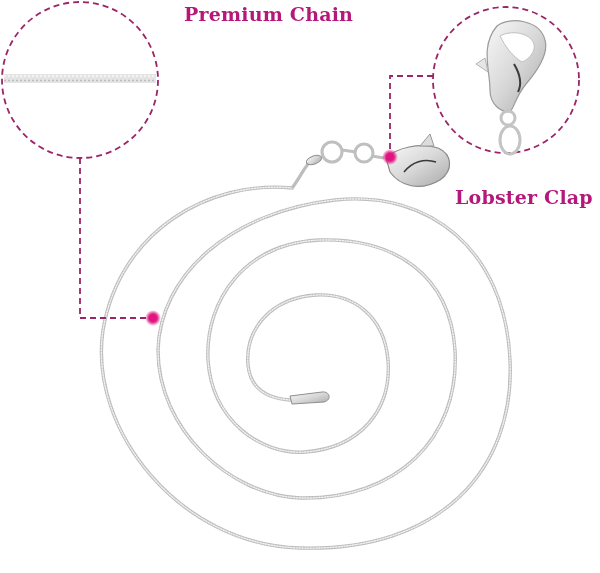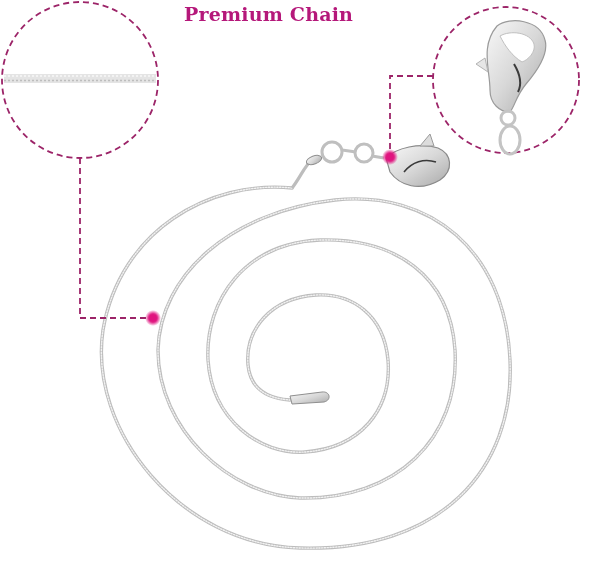--- a/index.html
+++ b/index.html
@@ -111,13 +111,14 @@
         <ellipse cx="510" cy="140" rx="10" ry="14" fill="none" stroke="#c4c4c4" stroke-width="3"></ellipse>
       </g>
 
       <path d="M 433 76 L 390 76 L 390 157" fill="none" stroke="#9c2468" stroke-width="1.8" stroke-dasharray="6 4"></path>
       <circle cx="390" cy="157" r="8" fill="url(#dotglow)"></circle>
       <circle cx="390" cy="157" r="3.8" fill="#e0147f"></circle>
     </g>
   </svg>
 
   <div class="label label-premium">Premium Chain</div>
+  <div class="label label-lobster">Lobster Clap</div>
 </div>
 
 </body></html>

